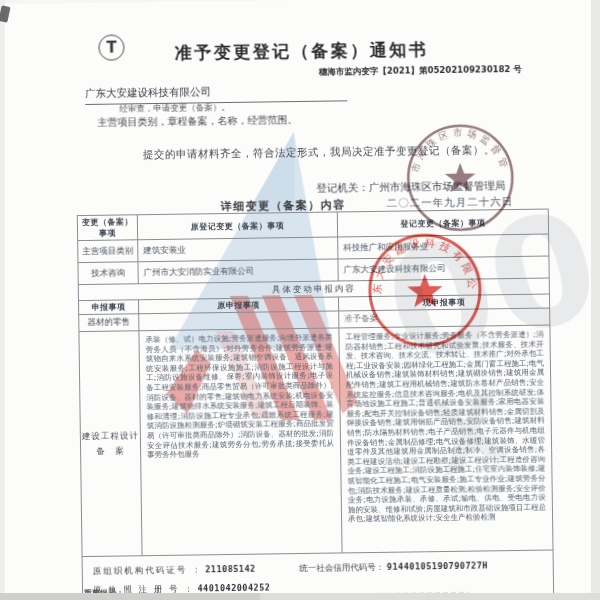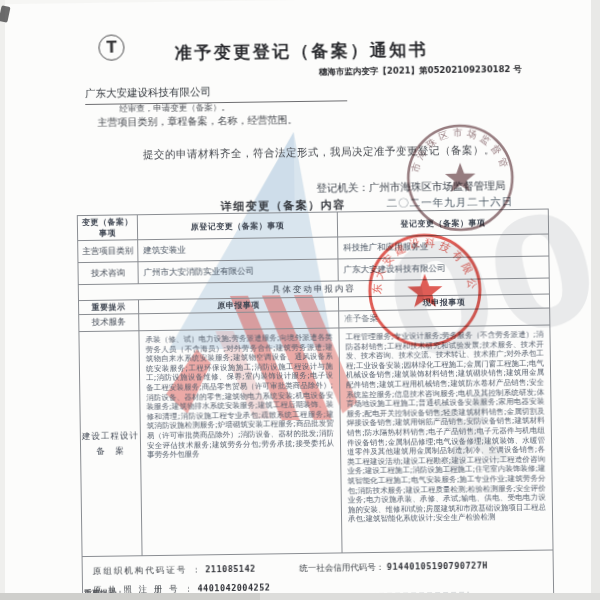--- a/index.html
+++ b/index.html
@@ -101,26 +101,26 @@
       </tr>
       <tr style="height:22px;">
         <td class="rowlabel">技术咨询</td>
         <td class="cell">广州市大安消防实业有限公司</td>
         <td class="cell">广东大安建设科技有限公司</td>
       </tr>
       <tr style="height:13px;">
         <td colspan="3" class="merged">具体变动申报内容</td>
       </tr>
       <tr style="height:14px;">
-        <td class="hd">重要提示</td>
+        <td class="hd">申报事项</td>
         <td class="hd">原申报事项</td>
         <td class="hd">现申报事项</td>
       </tr>
       <tr style="height:13px;">
-        <td class="rowlabel">技术服务</td>
+        <td class="rowlabel">器材的零售</td>
         <td class="cell"></td>
         <td class="cell charter-new">准予备案</td>
       </tr>
       <tr style="height:225px;">
         <td class="vlabel">
           <div>建设工程设计</div>
           <div>备　案</div>
         </td>
         <td class="dense">承装（修、试）电力设施;劳务派遣服务;向境外派遣各类劳务人员（不含海员）;对外劳务合作;建筑劳务派遣;建筑物自来水系统安装服务;建筑物空调设备、通风设备系统安装服务;工程环保设施施工;消防设施工程设计与施工;消防设施设备维修、保养;室内装饰设计服务;电子设备工程安装服务;商品零售贸易（许可审批类商品除外）;消防设备、器材的零售;建筑物电力系统安装;机电设备安装服务;建筑物排水系统安装服务;建筑工程后期装饰、装修和清理;消防设施工程专业承包;疏散系统工程服务;建筑消防设施检测服务;炉墙砌筑安装工程服务;商品批发贸易（许可审批类商品除外）;消防设备、器材的批发;消防安全评估技术服务;建筑劳务分包;劳务承揽;接受委托从事劳务外包服务</td>
         <td class="dense">工程管理服务;专业设计服务;劳务服务（不含劳务派遣）;消防器材销售;工程和技术研究和试验发展;技术服务、技术开发、技术咨询、技术交流、技术转让、技术推广;对外承包工程;工业设备安装;园林绿化工程施工;金属门窗工程施工;电气机械设备销售;建筑装饰材料销售;建筑砌块销售;建筑用金属配件销售;建筑工程用机械销售;建筑防水卷材产品销售;安全系统监控服务;信息技术咨询服务;电机及其控制系统研发;体育场地设施工程施工;普通机械设备安装服务;家用电器安装服务;配电开关控制设备销售;轻质建筑材料销售;金属切割及焊接设备销售;建筑用钢筋产品销售;安防设备销售;建筑材料销售;防水隔热材料销售;电子产品销售;电子元器件与机电组件设备销售;金属制品修理;电气设备修理;建筑装饰、水暖管道零件及其他建筑用金属制品制造;制冷、空调设备销售;各类工程建设活动;建设工程勘察;建设工程设计;工程造价咨询业务;建设工程施工;消防设施工程施工;住宅室内装饰装修;建筑智能化工程施工;电气安装服务;施工专业作业;建筑劳务分包;消防技术服务;建设工程质量检测;检验检测服务;安全评价业务;电力设施承装、承修、承试;输电、供电、受电电力设施的安装、维修和试验;房屋建筑和市政基础设施项目工程总承包;建筑智能化系统设计;安全生产检验检测</td>

